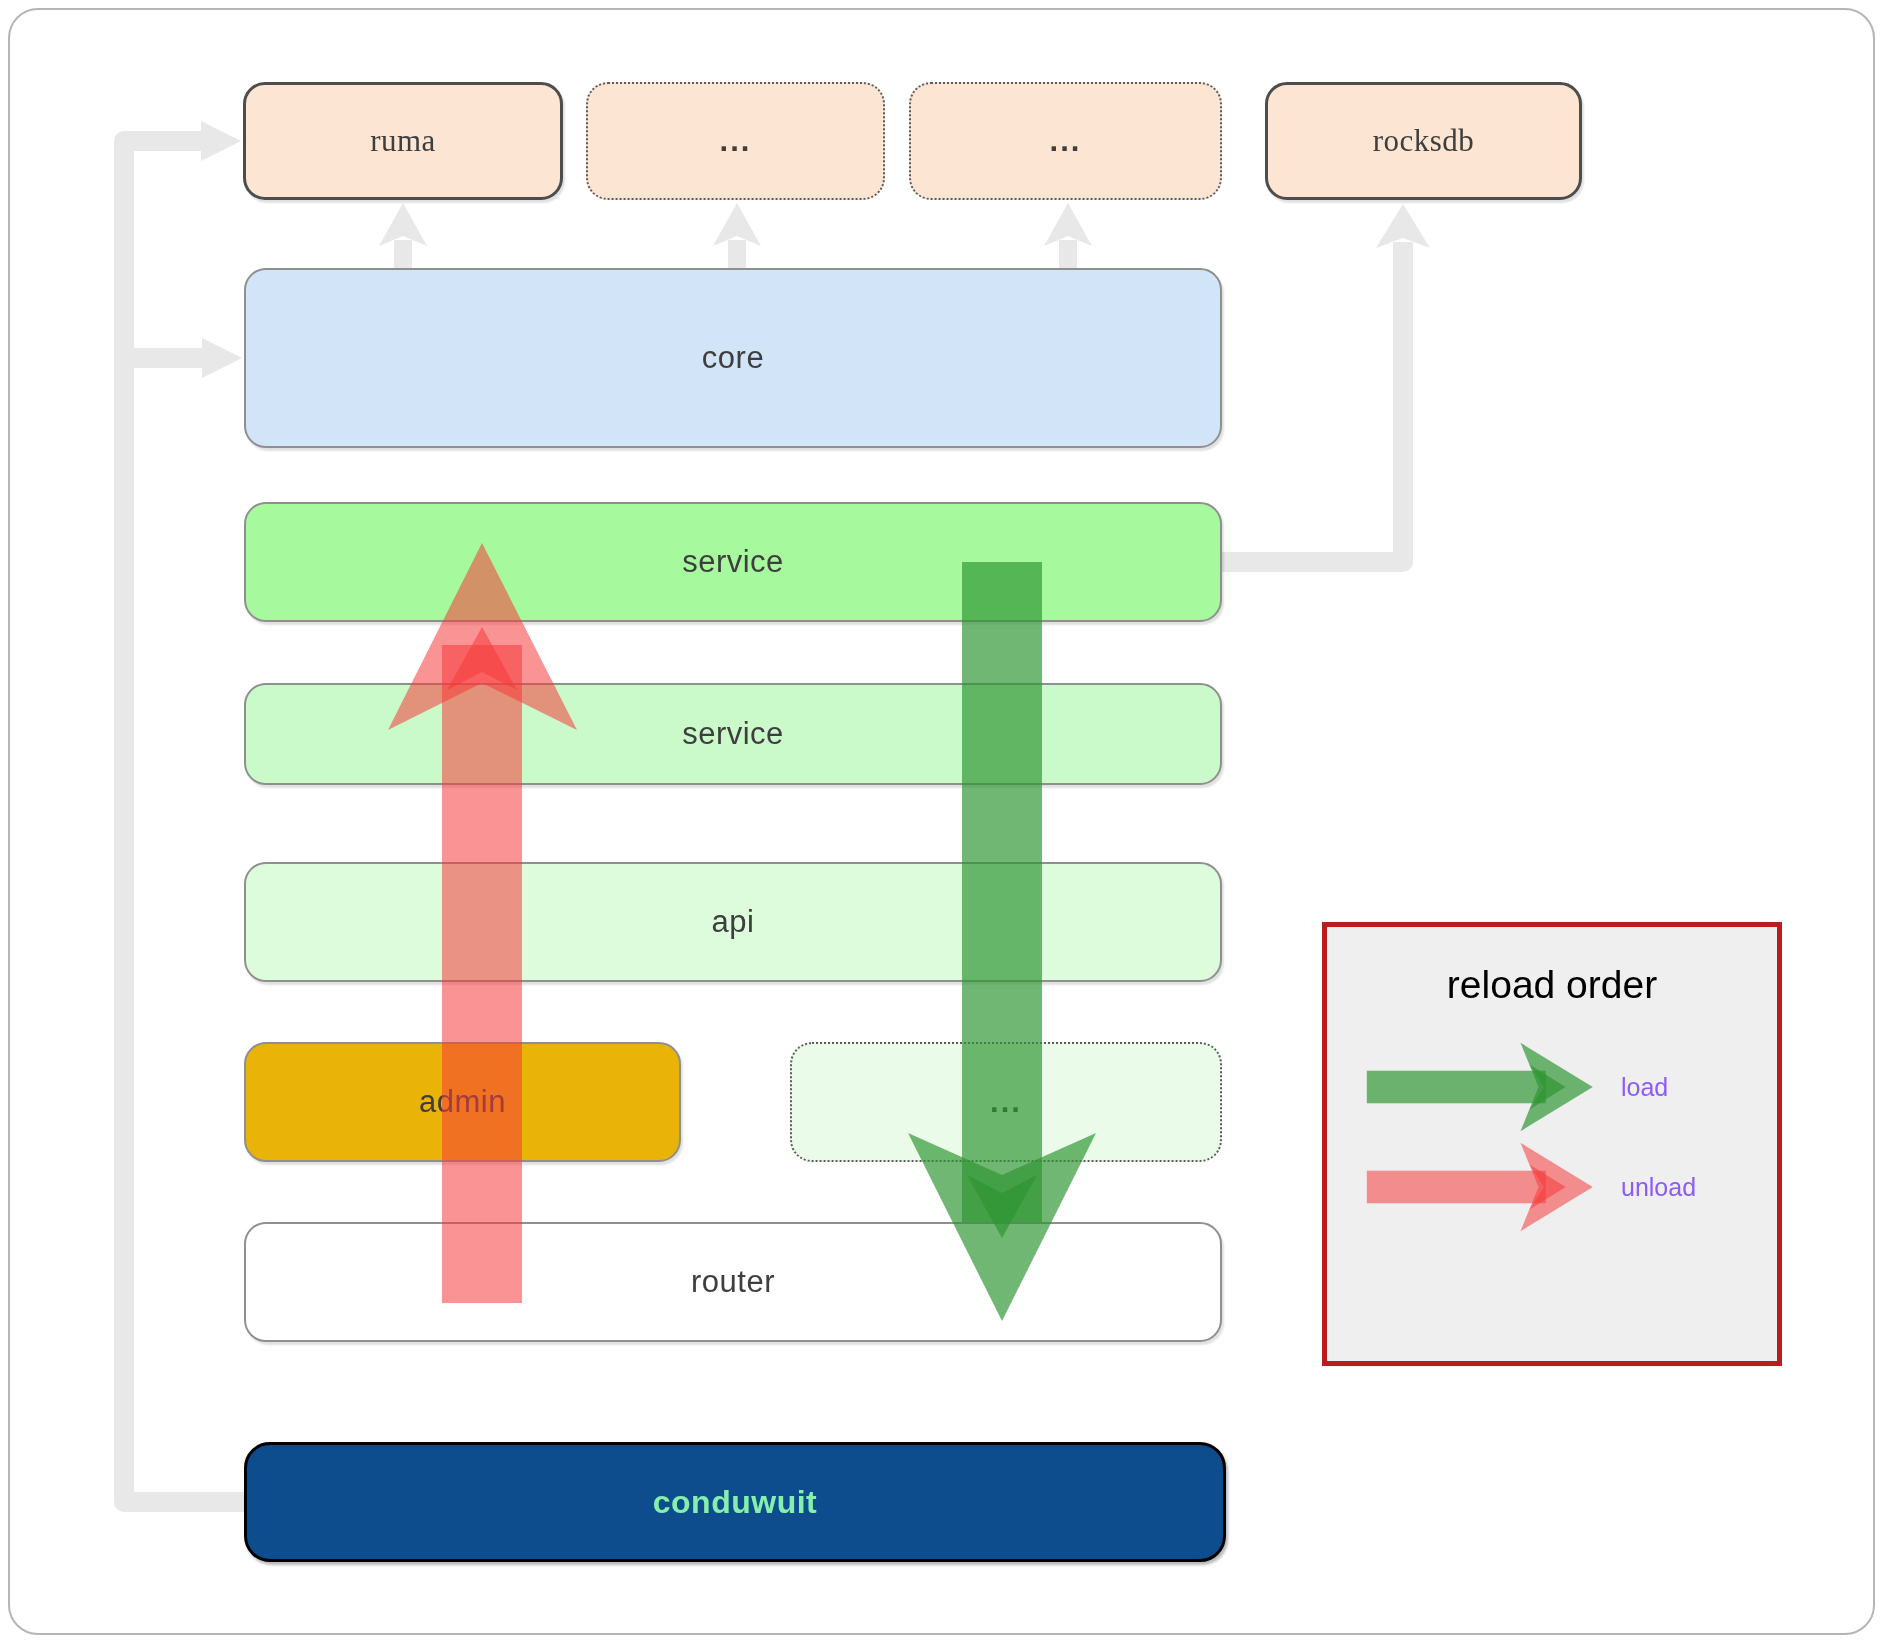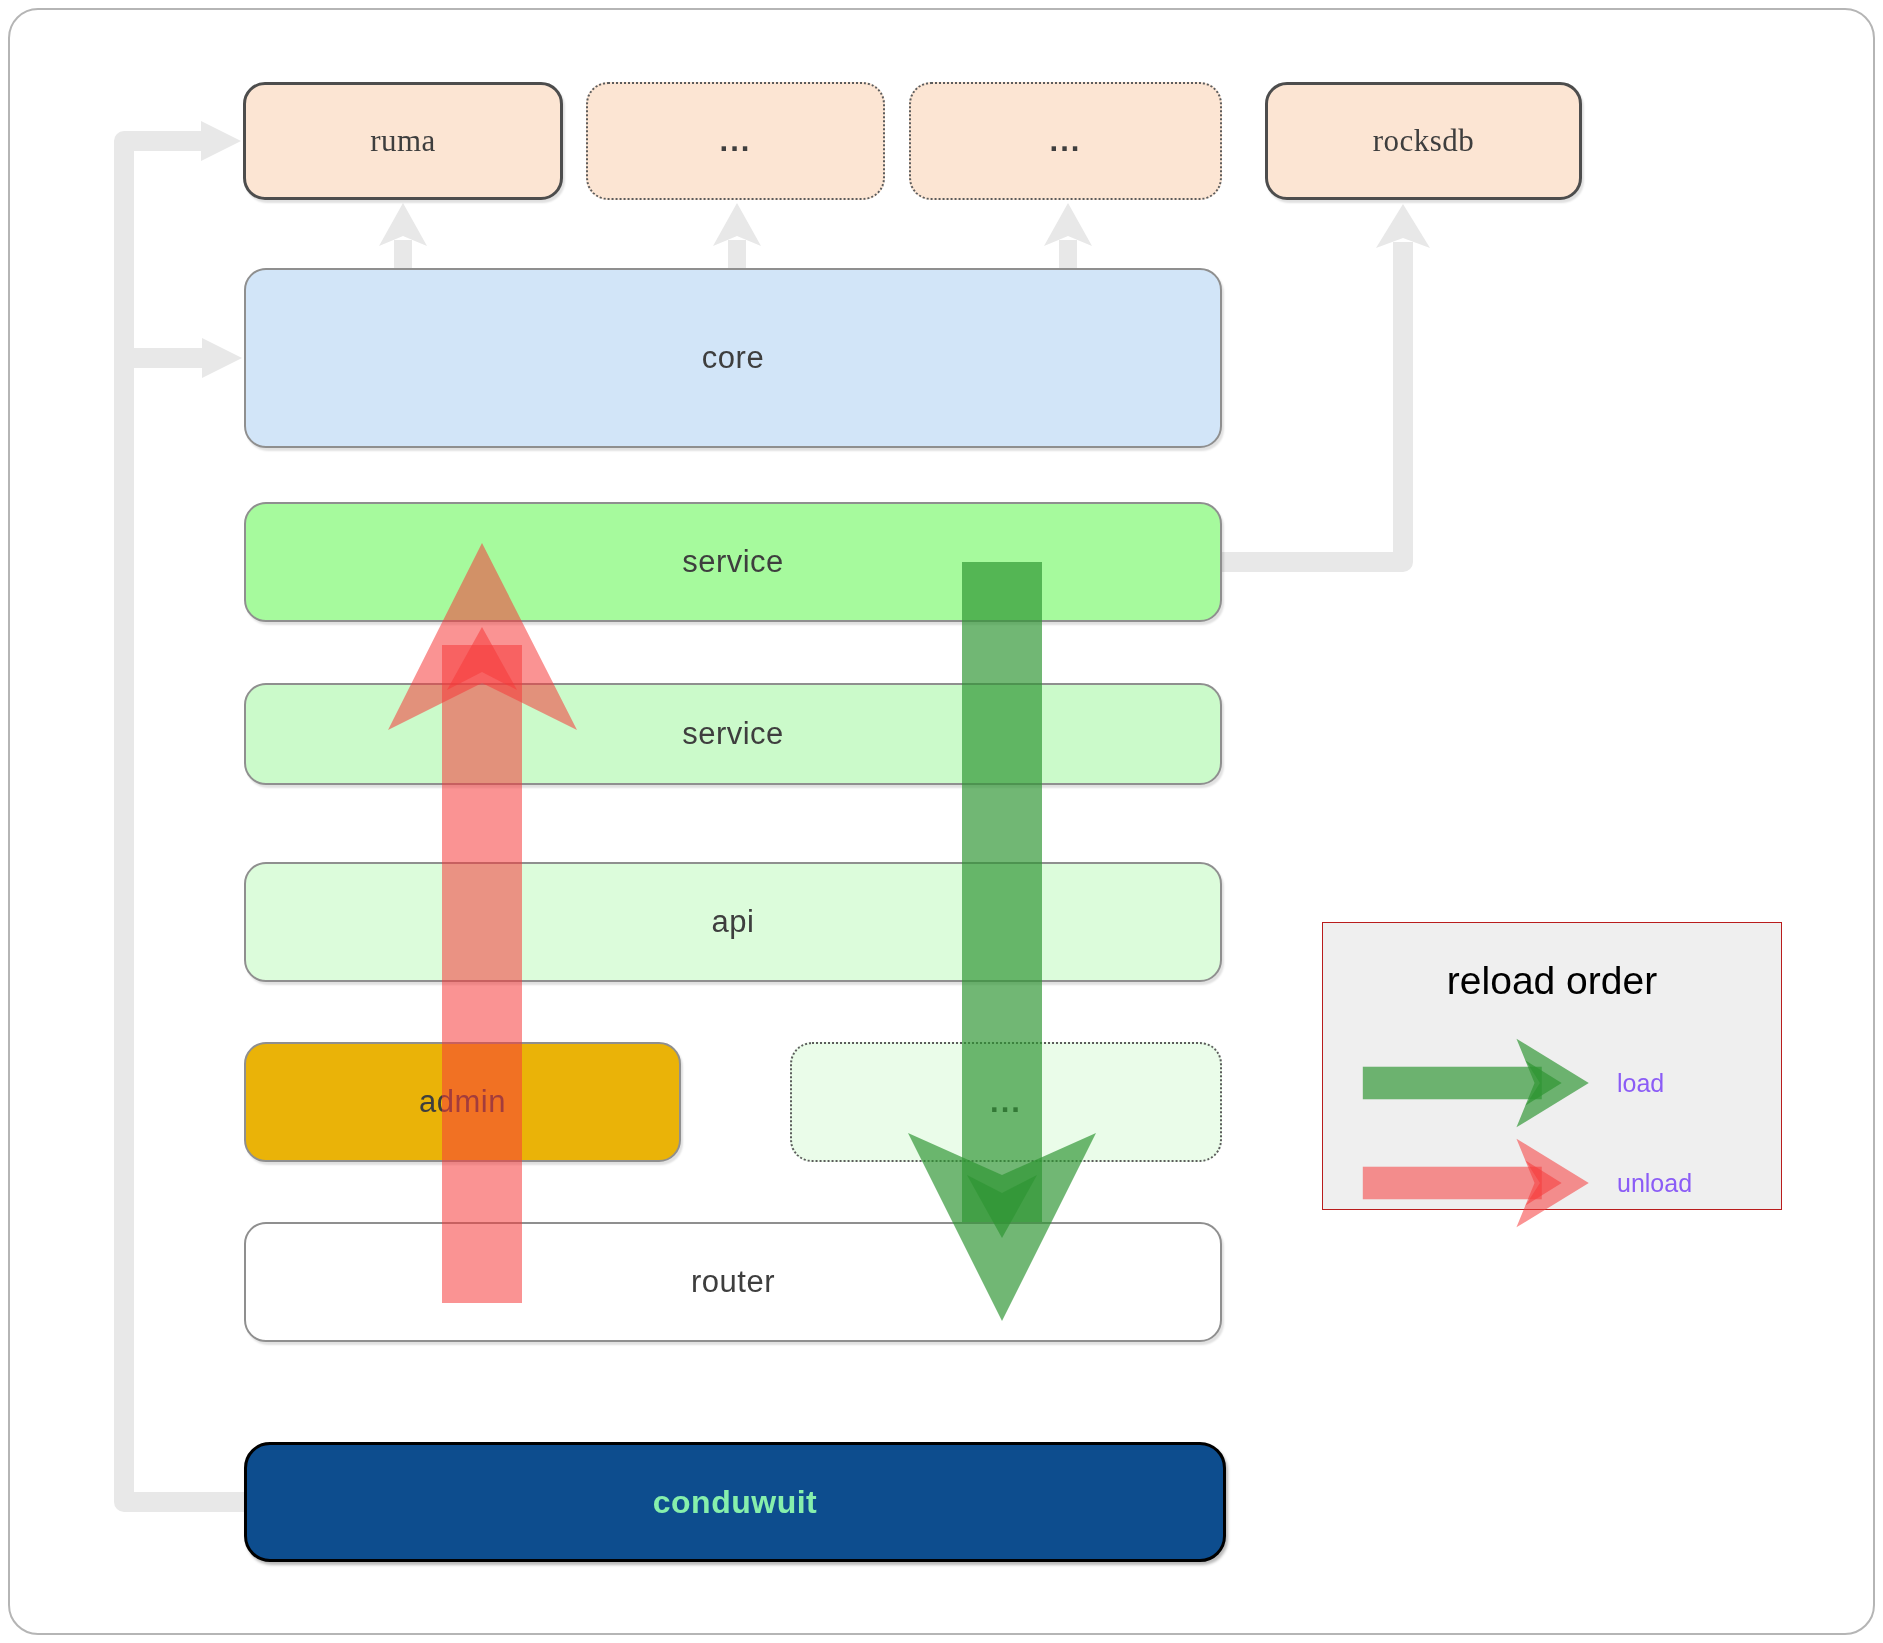--- a/index.html
+++ b/index.html
@@ -36,23 +36,23 @@
     letter-spacing:0.5px;
   }
   .border-dark{border:3px solid #4d4d4d;font-family:Liberation Serif, serif;}
   .border-gray{border:2px solid #8f8f8f;}
   .border-dotted{border:2px dotted #5c5c5c;box-shadow:none;}
   .ellipsis .lbl{font-weight:700;letter-spacing:2px;}
   .conduwuit{border:3px solid #000000;border-radius:26px;box-shadow:2px 3px 3px rgba(0,0,0,0.28);}
   .conduwuit .lbl{color:#86efac;font-weight:600;font-size:32px;}
   .legend{
     position:absolute;
-    left:1322px;top:922px;width:460px;height:288px;
+    left:1322px;top:922px;width:460px;height:444px;
     box-sizing:border-box;
-    border:1px solid #b91c1c;
+    border:5px solid #b91c1c;
     z-index:2;
   }
   .legend-title{
     position:absolute;left:0;top:36px;width:100%;
     text-align:center;
     font-size:39px;color:#000000;
   }
   .legend-arrow{position:absolute;left:38px;width:235px;height:100px;}
   .legend-label{
     position:absolute;left:294px;

